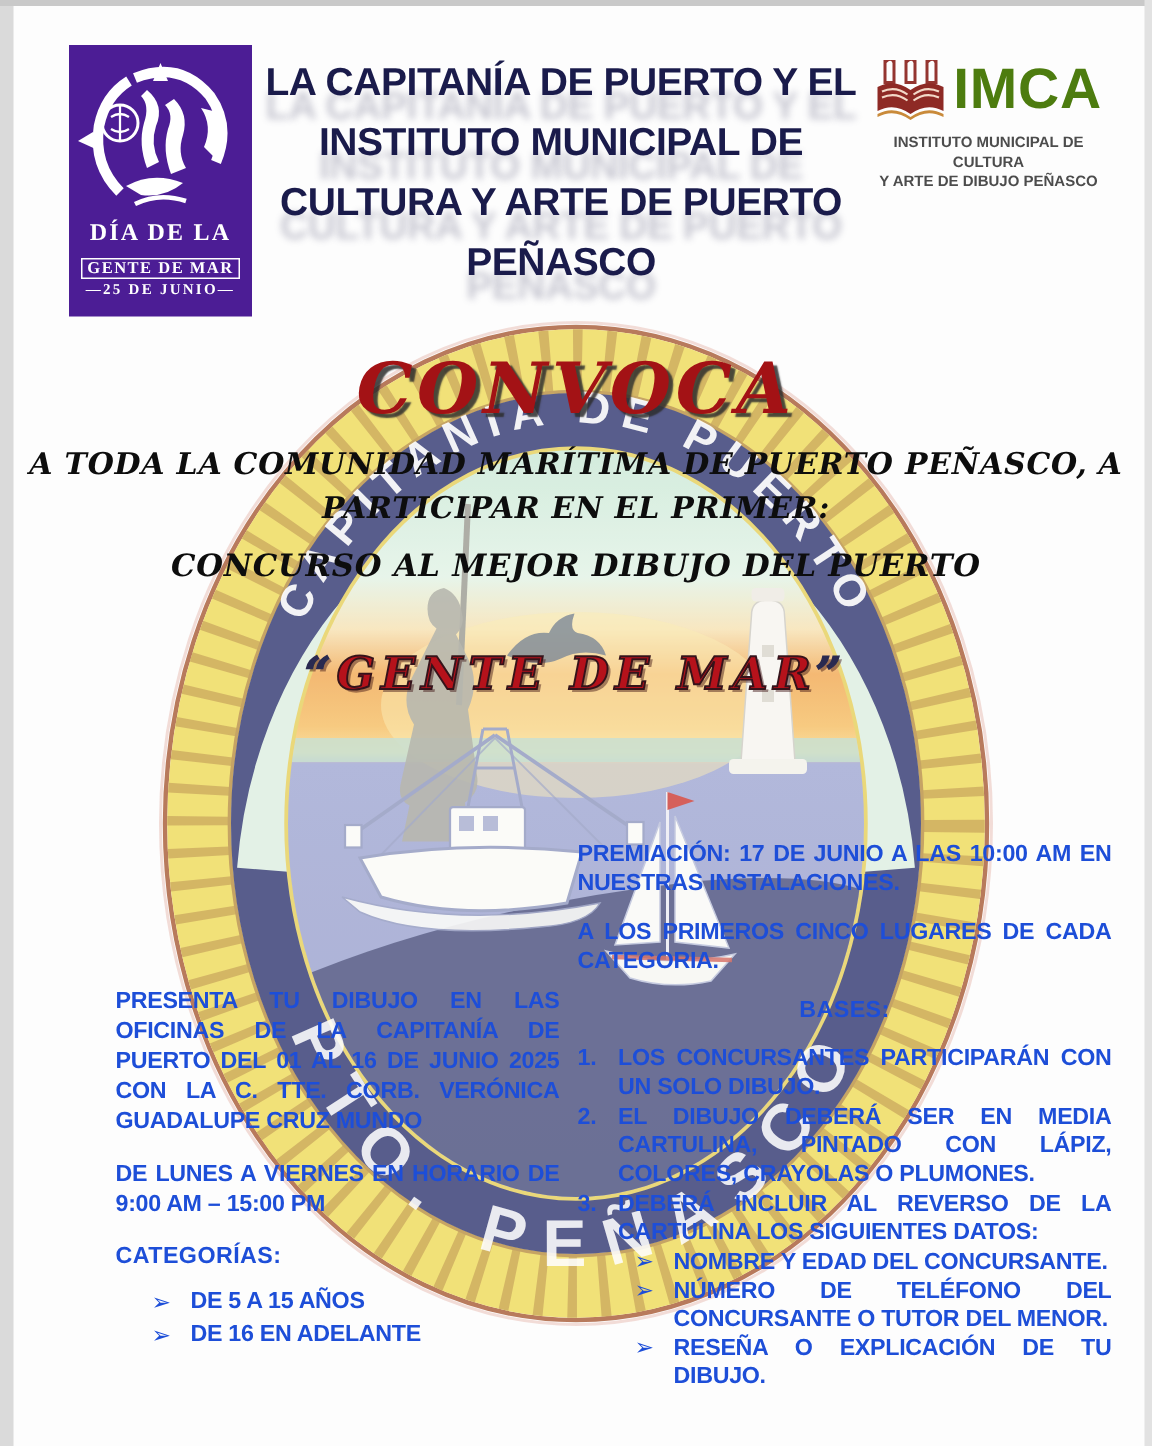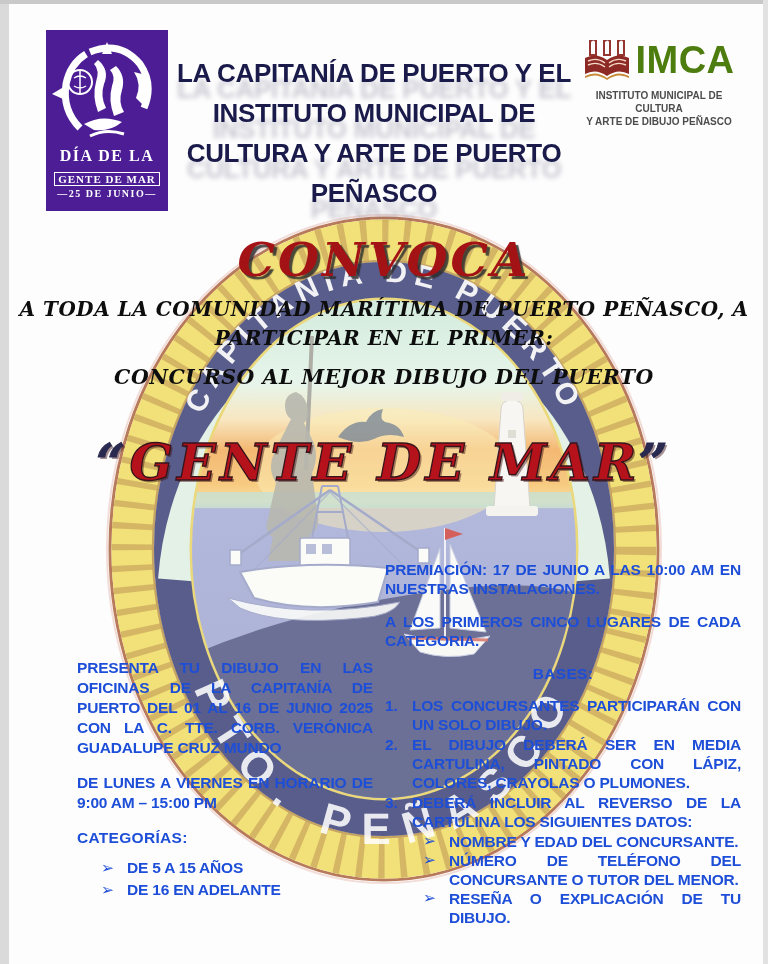--- a/index.html
+++ b/index.html
@@ -16,39 +16,39 @@
   .dia-l1{position:absolute;top:117px;width:100%;text-align:center;
           font-family:"Liberation Serif", serif;font-weight:bold;font-size:16px;letter-spacing:1.5px;}
   .dia-l2-wrap{position:absolute;top:139px;width:100%;text-align:center;}
   .dia-l2{display:inline-block;border:1.5px solid #fff;padding:0 3px;
           font-family:"Liberation Serif", serif;font-weight:bold;font-size:11px;letter-spacing:1px;}
   .dia-l3{position:absolute;top:158px;width:100%;text-align:center;
           font-family:Liberation Serif, serif;font-weight:bold;font-size:10px;letter-spacing:1.5px;}
 
   .main-title{position:absolute;left:172px;top:34px;width:404px;text-align:center;
               color:#1A1B4B;font-weight:800;font-size:26px;line-height:40px;letter-spacing:-0.3px;
-              text-shadow:0 16px 5px rgba(95,95,125,0.33);margin-top:19px;}
+              text-shadow:0 16px 5px rgba(95,95,125,0.33);}
   .main-title span{display:block;}
 
   .imca{position:absolute;left:578px;top:38px;width:162px;text-align:center;}
   .imca-row{display:flex;align-items:center;justify-content:center;gap:4px;}
   .imca-acronym{font-size:38px;font-weight:800;color:#4d7c0f;letter-spacing:0.5px;}
   .imca-sub{margin-top:7px;font-size:10px;font-weight:bold;color:#4C4C4C;line-height:13px;}
 
   
   .seal{position:absolute;left:0;top:0;width:768px;height:964px;opacity:0.8;}
 
   
   .script{font-family:"DejaVu Serif", serif;font-style:italic;font-weight:bold;}
   .convoca{position:absolute;top:232px;left:0;width:100%;text-align:center;font-size:47px;
            color:#A31215;letter-spacing:3px;text-shadow:3px 3px 1px rgba(45,45,45,0.85);}
   .aud1{position:absolute;top:297px;left:0;width:100%;text-align:center;font-size:20px;color:#0d0d0d;letter-spacing:0.5px;}
   .aud2{position:absolute;top:326px;left:0;width:100%;text-align:center;font-size:20px;color:#0d0d0d;letter-spacing:0.5px;}
   .contest-line{position:absolute;top:365px;left:0;width:100%;text-align:center;font-size:20.5px;color:#0d0d0d;letter-spacing:0.5px;}
-  .contest-name{position:absolute;top:432px;left:0;width:100%;text-align:center;font-size:51px;
+  .contest-name{position:absolute;top:432px;left:0;width:100%;text-align:center;font-size:30px;
                 letter-spacing:4px;color:#B5121B;-webkit-text-stroke:1.3px #35131A;
                 text-shadow:2px 2px 0 rgba(60,15,15,0.45);}
   .contest-name .q{color:#2A2A50;-webkit-text-stroke:1px #2A2A50;}
 
   
   .col{position:absolute;color:#1d4ed8;font-weight:bold;letter-spacing:-0.2px;}
   .left-col{left:77px;top:658px;width:296px;font-size:15.5px;line-height:20px;}
   .right-col{left:385px;top:560px;width:356px;font-size:15.5px;line-height:19px;}
   .jp{text-align:justify;}
   .left-col .jp{margin-bottom:15px;}

